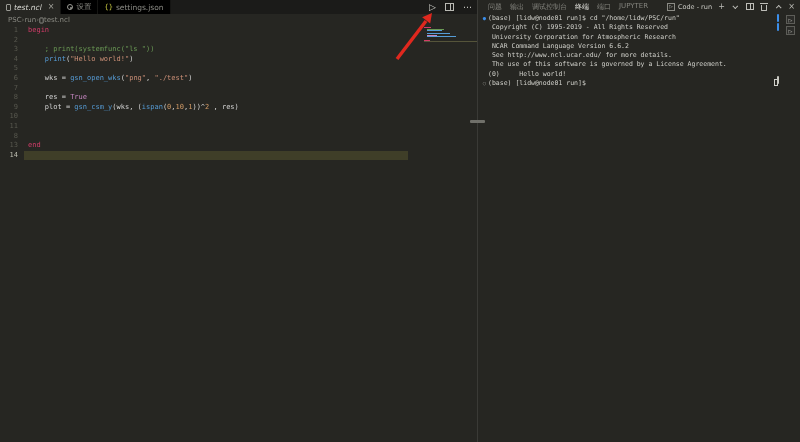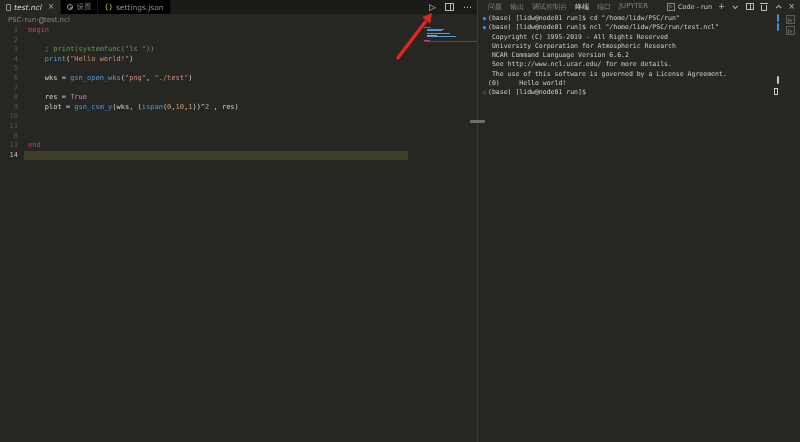--- a/index.html
+++ b/index.html
@@ -188,21 +188,20 @@
         </span>
       <span class="ph-ic">
           <span class="chev up"></span>
         </span>
       <span class="ph-ic">×</span>
     </span>
   </div>
 
   <div class="term" id="term">
       <div class="trow"><span class="tdeco blue">●</span><span class="ttext">(base) [lidw@node01 run]$ cd "/home/lidw/PSC/run"</span></div>
-      <div class="trow"><span class="tdeco blue">●</span><span class="ttext">(base) [lidw@node01 run]$ ncl "/home/lidw/PSC/run/test.ncl"</span></div>
       <div class="trow"><span class="tdeco"></span><span class="ttext"> Copyright (C) 1995-2019 - All Rights Reserved</span></div>
       <div class="trow"><span class="tdeco"></span><span class="ttext"> University Corporation for Atmospheric Research</span></div>
       <div class="trow"><span class="tdeco"></span><span class="ttext"> NCAR Command Language Version 6.6.2</span></div>
       <div class="trow"><span class="tdeco"></span><span class="ttext"> See http://www.ncl.ucar.edu/ for more details.</span></div>
       <div class="trow"><span class="tdeco"></span><span class="ttext"> The use of this software is governed by a License Agreement.</span></div>
       <div class="trow"><span class="tdeco"></span><span class="ttext">(0)     Hello world!</span></div>
       <div class="trow"><span class="tdeco idle">○</span><span class="ttext">(base) [lidw@node01 run]$ </span><span class="tcursor"></span></div>
     </div>
 
   <div class="scroll-mark blue" style="left:299px; top:14px; height:8px;"></div>

